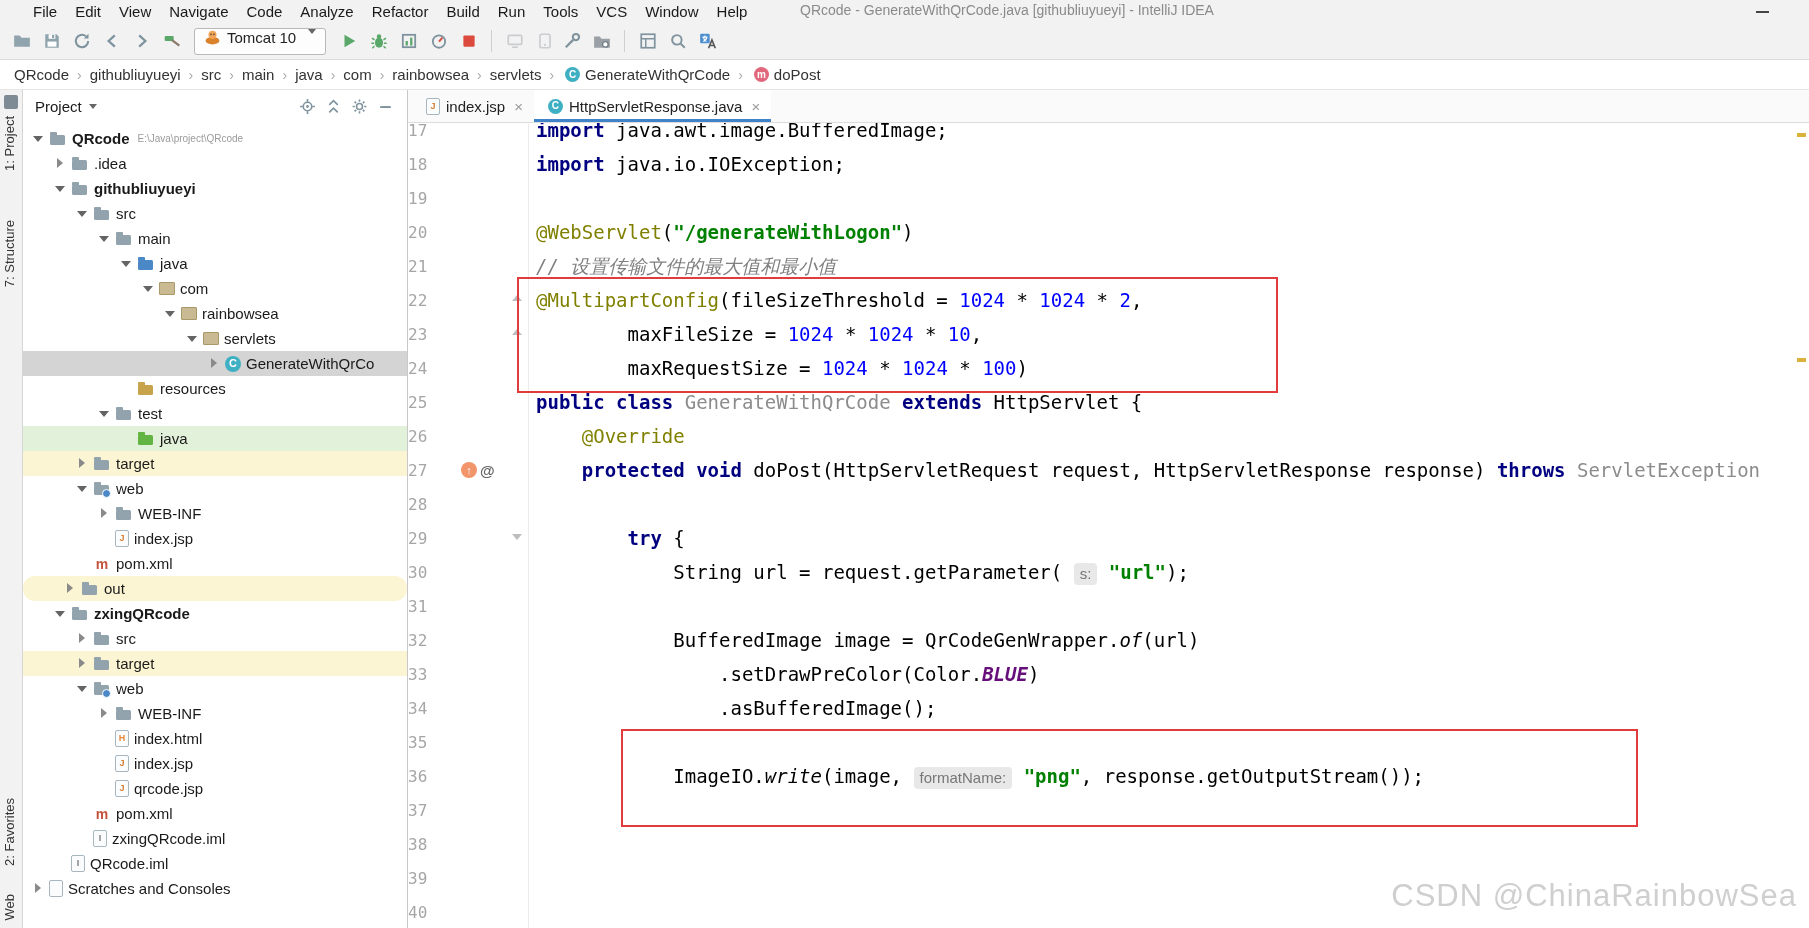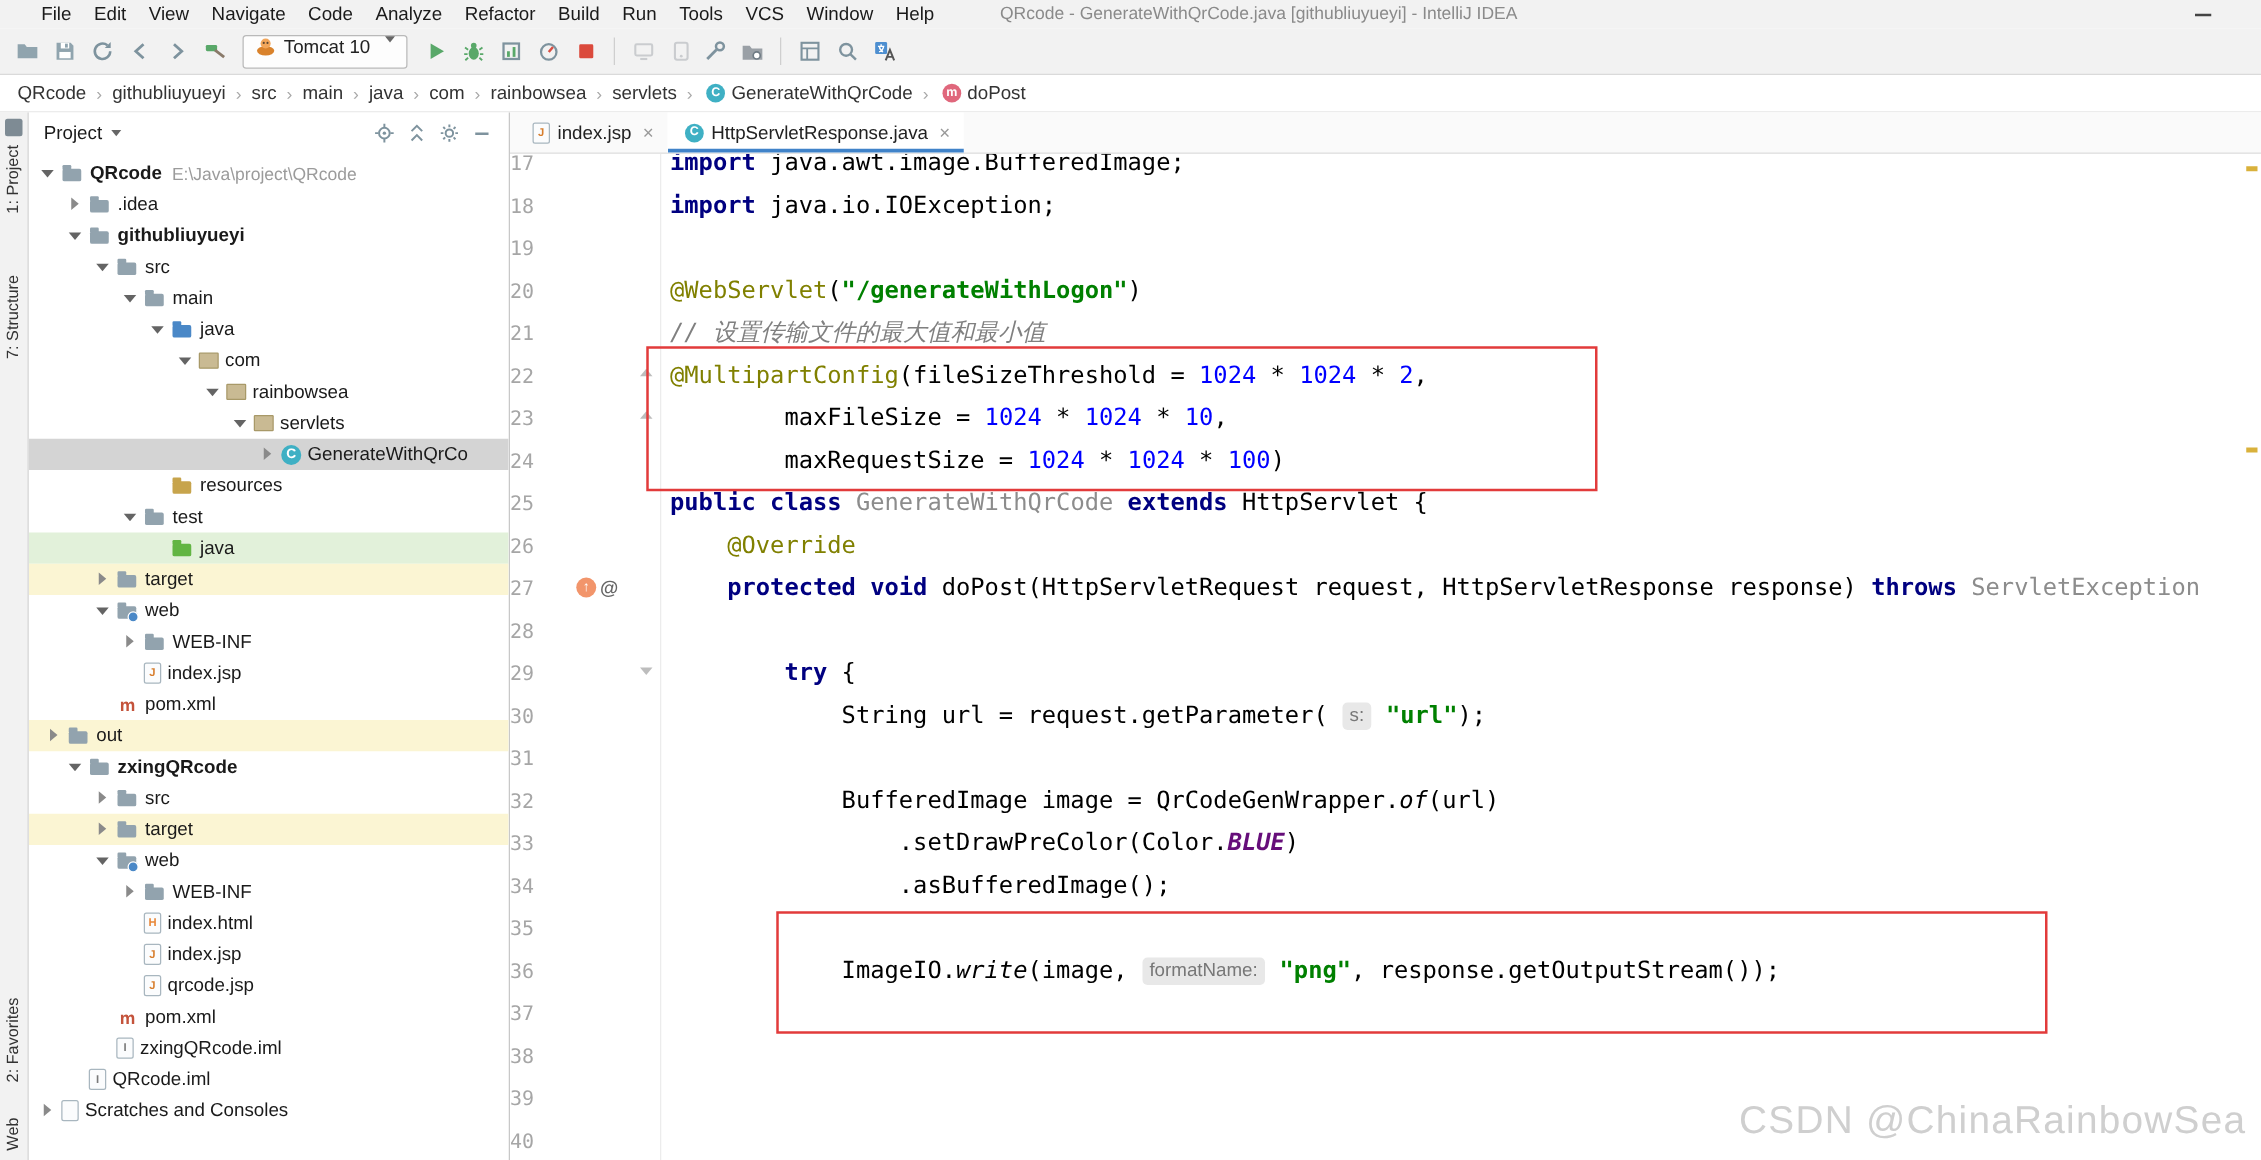--- a/index.html
+++ b/index.html
@@ -53,21 +53,21 @@
   .tree{flex:1;overflow:hidden;font-size:15px;padding-top:3px;color:#1a1a1a;}
   .trow{height:25px;display:flex;align-items:center;white-space:nowrap;overflow:hidden;cursor:default;}
   .trow.selected{background:#D4D4D4;}
   .trow.green{background:#E2F1DA;}
   .trow.yellow{background:#FBF5D3;}
   .arr{width:15px;height:25px;position:relative;flex:none;}
   .arr.open::before{content:"";position:absolute;left:2px;top:10px;border-left:5px solid transparent;border-right:5px solid transparent;border-top:6px solid #646464;}
   .arr.closed::before{content:"";position:absolute;left:4px;top:7px;border-top:5px solid transparent;border-bottom:5px solid transparent;border-left:6px solid #8A8A8A;}
   .tlabel{margin-left:5px;}
   .bold{font-weight:bold;}
-  .thint{color:#9B9B9B;margin-left:8px;font-size:14px;}
+  .thint{color:#9B9B9B;margin-left:8px;font-size:10px;}
 
   
   .ti{width:18px;height:16px;flex:none;margin-left:3px;position:relative;display:inline-flex;align-items:center;justify-content:center;font-size:11px;line-height:1;}
   .fico::before{content:"";position:absolute;left:1px;top:4px;width:15px;height:10px;background:var(--fc,#92A3AE);border-radius:1.5px;}
   .fico::after{content:"";position:absolute;left:1px;top:1px;width:7px;height:4px;background:var(--fc,#92A3AE);border-radius:1px;}
   .folder{--fc:#92A3AE;}
   .folder-blue{--fc:#4A88C7;}
   .folder-green{--fc:#62B543;}
   .folder-amber{--fc:#C7A44C;}
   .folder-web{--fc:#92A3AE;}
@@ -456,21 +456,21 @@
           <div class="trow" style="padding-left: 74px;">
             <span class="arr none"></span>
             <span class="ti jsp file">J</span>
             <span class="tlabel">index.jsp</span>
           </div>
           <div class="trow" style="padding-left: 52px;">
             <span class="arr none"></span>
             <span class="ti maven">m</span>
             <span class="tlabel">pom.xml</span>
           </div>
-          <div class="trow yellow" style="padding-left: 13px;">
+          <div class="trow yellow" style="padding-left: 40px; border-radius: 12px;">
             <span class="arr closed"></span>
             <span class="ti folder fico"></span>
             <span class="tlabel">out</span>
           </div>
           <div class="trow" style="padding-left: 30px;">
             <span class="arr open"></span>
             <span class="ti folder fico"></span>
             <span class="tlabel bold">zxingQRcode</span>
           </div>
           <div class="trow" style="padding-left: 52px;">

